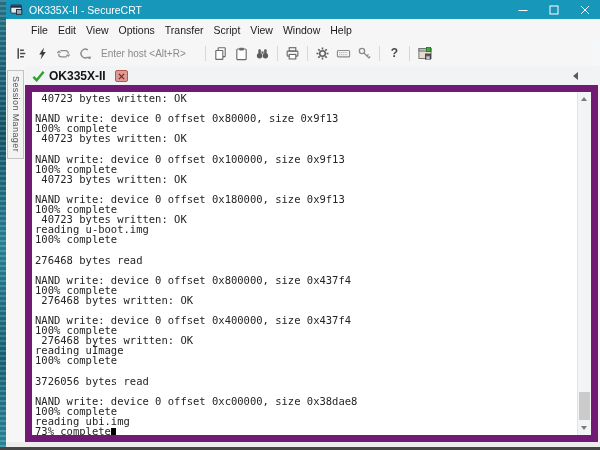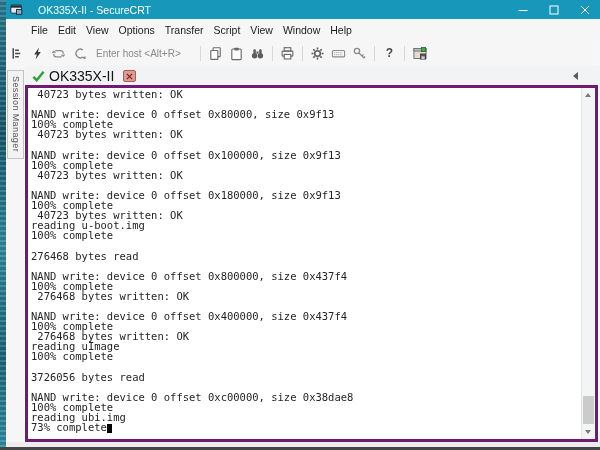--- a/index.html
+++ b/index.html
@@ -10,55 +10,55 @@
   
   .desktop-strip { position:absolute; left:0; top:0; width:6px; height:447px;
     background:linear-gradient(180deg,#2a7b90 0%,#15586d 30%,#2d8ba0 55%,#1a677c 80%,#2f90a4 100%); }
   .desktop-strip::after{ content:""; position:absolute; inset:0;
     background:repeating-linear-gradient(180deg, rgba(255,255,255,.12) 0 2px, rgba(0,0,0,.10) 2px 5px); }
 
   
   .titlebar { position:absolute; left:6px; top:0; right:0; height:19px; background:#1797b9;
     display:flex; align-items:center; padding-left:4px; }
   .app-icon { width:13px; height:13px; display:flex; }
-  .title { color:#ffffff; font-size:10.5px; margin-left:15px; flex:1; white-space:nowrap; }
+  .title { color:#ffffff; font-size:10.5px; margin-left:6px; flex:1; white-space:nowrap; }
   .win-btns { display:flex; height:19px; }
   .win-btn { width:31px; height:19px; display:flex; align-items:center; justify-content:center; }
 
   
   .menubar { position:absolute; left:6px; top:19px; right:0; height:21px; background:#f6f6f6;
     display:flex; align-items:center; padding-left:20px; }
   .menu-item { font-size:10.5px; color:#1b1b1b; padding:3px 5px; cursor:default; }
 
   
   .toolbar { position:absolute; left:6px; top:40px; right:8px; height:26px; background:#f6f6f6;
-    display:flex; align-items:center; }
+    display:flex; align-items:center; padding-left:5px; }
   .tbtn { width:21px; height:20px; display:flex; align-items:center; justify-content:center; }
   .tsep { width:1px; height:15px; background:#d8d8d8; margin:0 4px; }
   .host-input { width:90px; font-size:10px; color:#8a8a8a; margin:0 10px 0 6px; white-space:nowrap; }
   .help-glyph { font-size:12px; font-weight:bold; color:#474747; }
 
   
   .tabbar { position:absolute; left:6px; top:66px; right:0; height:19px; background:#f2f3f4; }
   .tab { position:absolute; left:22px; top:1px; height:18px; display:flex; align-items:center; gap:4px; padding:0 4px; }
-  .tab-label { font-weight:normal; font-size:14px; color:#141414; white-space:nowrap; }
+  .tab-label { font-weight:bold; font-size:12px; color:#141414; white-space:nowrap; }
   .tab-close { width:13px; height:12px; background:#dc9c96; border:1px solid #b05a52; border-radius:2px;
     display:flex; align-items:center; justify-content:center; margin-left:5px; }
   .tab-arrow { position:absolute; right:22px; top:6px; width:0; height:0;
     border-top:4px solid transparent; border-bottom:4px solid transparent; border-right:5px solid #5a5a5a; }
 
   
   .dock { position:absolute; left:6px; top:66px; width:19px; height:376px; background:#f6f6f6; }
   .session-tab { position:absolute; left:7px; top:70px; width:17px; height:89px; background:#f3f3f3;
     border:1px solid #c3c3c3; display:flex; align-items:center; justify-content:center; }
   .session-tab .vtext { writing-mode:vertical-rl; font-size:9px; color:#555; white-space:nowrap; letter-spacing:.4px; }
 
   
   .term-frame { position:absolute; left:25px; top:85px; width:573px; height:357px;
-    border:3px solid #701a75; background:#ffffff; display:flex; }
+    border:7px solid #701a75; background:#ffffff; display:flex; }
   .term-text { flex:1; padding:1px 0 0 3px; overflow:hidden;
     font-family:"DejaVu Sans Mono", monospace; font-size:10.5px; color:#242424; }
   .tline { height:10.1px; line-height:10.1px; white-space:pre; }
   .cursor { display:inline-block; width:5.5px; height:9px; background:#000; vertical-align:-1.5px; }
 
   
   .scrollbar { width:14px; background:#f3f4f5; border-left:1px solid #e3e3e3; position:relative; }
   .sb-arrow-up { position:absolute; top:5px; left:3px; width:0; height:0;
     border-left:3.5px solid transparent; border-right:3.5px solid transparent; border-bottom:4px solid #7a7a7a; }
   .sb-arrow-down { position:absolute; bottom:5px; left:3px; width:0; height:0;

